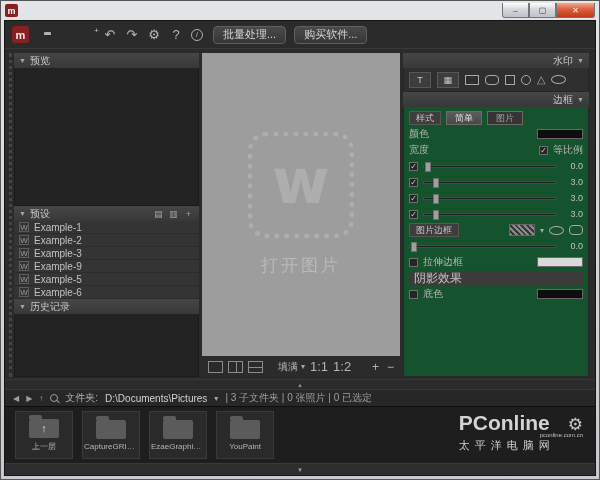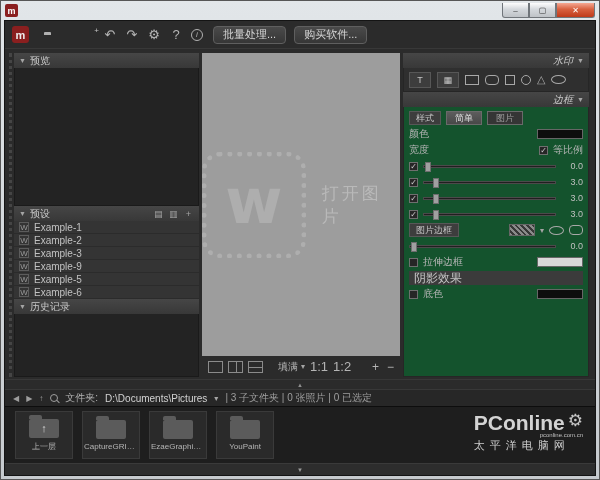--- a/index.html
+++ b/index.html
@@ -35,35 +35,35 @@
   .sec-header { height:15px; flex:none; background:linear-gradient(#464646,#383838); display:flex; align-items:center; gap:4px; padding:0 5px; font-size:10px; color:#c9c9c9; }
   .tri { font-size:7px; color:#a5a5a5; }
   .preview-box { height:138px; flex:none; background:#232323; border:1px solid #1a1a1a; border-top:none; }
   .hicons { margin-left:auto; display:flex; gap:4px; }
   .hicon { font-size:9px; color:#a3a3a3; width:11px; text-align:center; cursor:default; }
   .preset-item { height:13px; display:flex; align-items:center; gap:5px; padding:0 5px; background:#343434; border-bottom:1px solid #2b2b2b; font-size:10px; color:#c2c2c2; cursor:default; }
   .preset-item .w { font-size:8px; color:#9b9b9b; border:1px solid #5c5c5c; width:10px; height:10px; line-height:9px; text-align:center; flex:none; }
   .history-body { flex:1; background:#232323; border:1px solid #1a1a1a; border-top:none; }
 
   .canvas-col { width:198px; flex:none; display:flex; flex-direction:column; }
-  .canvas { flex:1; background:#9d9d9d; display:flex; flex-direction:row; align-items:center; justify-content:center; gap:16px; }
+  .canvas { flex:1; background:#9d9d9d; display:flex; flex-direction:column; align-items:center; justify-content:center; gap:16px; }
   .stamp { width:106px; height:106px; border:5px dotted #aeaeae; border-radius:18px; display:flex; align-items:center; justify-content:center; }
   .stamp-letter { font-size:62px; font-weight:bold; color:#aeaeae; font-family:"DejaVu Sans",sans-serif; line-height:1; margin-top:-6px; }
   .canvas-placeholder { font-size:17px; color:#b9b9b9; letter-spacing:3px; }
   .canvas-toolbar { height:21px; flex:none; background:#2b2b2b; display:flex; align-items:center; gap:5px; padding:0 6px; color:#b5b5b5; }
   .vbtn { width:15px; height:12px; border:1px solid #8b8b8b; position:relative; background:transparent; flex:none; cursor:default; }
   .vbtn.split::after { content:""; position:absolute; top:0; bottom:0; left:50%; width:1px; background:#8b8b8b; }
   .vbtn.grid::after { content:""; position:absolute; left:0; right:0; top:50%; height:1px; background:#8b8b8b; }
   .fit-btn { margin-left:10px; font-size:10px; display:flex; align-items:center; gap:3px; cursor:default; }
   .ratio-btn { font-size:13px; cursor:default; }
   .zoom-group { margin-left:auto; display:flex; gap:8px; font-size:12px; }
   .zoom-group span { cursor:default; }
 
   .right-panel { flex:1; display:flex; flex-direction:column; min-width:0; }
-  .sec-header.rt { justify-content:flex-end;font-style:italic; }
+  .sec-header.rt { justify-content:flex-end; }
   .wm-tools { height:24px; flex:none; display:flex; align-items:center; gap:6px; padding:0 5px; background:#2f2f2f; border:1px solid #262626; border-top:none; }
   .wm-btn { width:22px; height:16px; background:#3d3d3d; border:1px solid #575757; color:#c5c5c5; font-size:9px; display:flex; align-items:center; justify-content:center; cursor:default; }
   .shp { border:1px solid #a8a8a8; flex:none; cursor:default; }
   .shp.rect { width:14px; height:10px; }
   .shp.round { width:14px; height:10px; border-radius:4px; }
   .shp.square { width:10px; height:10px; }
   .shp.circle { width:10px; height:10px; border-radius:50%; }
   .shp.ellipse { width:15px; height:9px; border-radius:50%; }
   .tri-shape { color:#a8a8a8; font-size:11px; line-height:11px; cursor:default; }
 
@@ -93,21 +93,21 @@
   .stats { color:#9f9f9f; }
 
   .filmstrip { height:57px; flex:none; background:#1e1e1e; border-top:1px solid #0d0d0d; display:flex; align-items:center; gap:9px; padding:0 10px; position:relative; }
   .thumb { width:58px; height:48px; background:#2a2a2a; border:1px solid #3a3a3a; display:flex; flex-direction:column; align-items:center; justify-content:center; gap:3px; cursor:default; }
   .fold { width:30px; height:19px; background:#5b5b5b; border-radius:2px; position:relative; flex:none; }
   .fold::before { content:""; position:absolute; top:-4px; left:0; width:13px; height:4px; background:#5b5b5b; border-radius:2px 2px 0 0; }
   .fold .uparrow { position:absolute; inset:0; display:flex; align-items:center; justify-content:center; color:#d6d6d6; font-size:11px; font-weight:bold; }
   .thumb-label { font-size:8px; color:#b5b5b5; max-width:54px; white-space:nowrap; overflow:hidden; text-overflow:ellipsis; }
 
   .pconline { position:absolute; right:12px; top:5px; color:#e3e3e3; opacity:0.92; }
-  .pc-row { display:flex; align-items:flex-start; gap:3px; }
+  .pc-row { display:flex; align-items:flex-end; gap:18px; }
   .pc-brand { font-size:21px; font-weight:bold; line-height:21px; }
   .pc-gear { font-size:17px; color:#d5d5d5; line-height:17px; }
   .pc-site { font-size:11px; letter-spacing:5px; color:#dcdcdc; }
   .pc-url { font-size:6px; color:#cfcfcf; text-align:right; margin-top:-1px; }
 
   .bottombar { height:12px; flex:none; background:#2d2d2d; border-top:1px solid #3a3a3a; display:flex; align-items:center; justify-content:center; color:#9a9a9a; font-size:6px; cursor:default; }
 </style>
 </head>
 <body>
 

